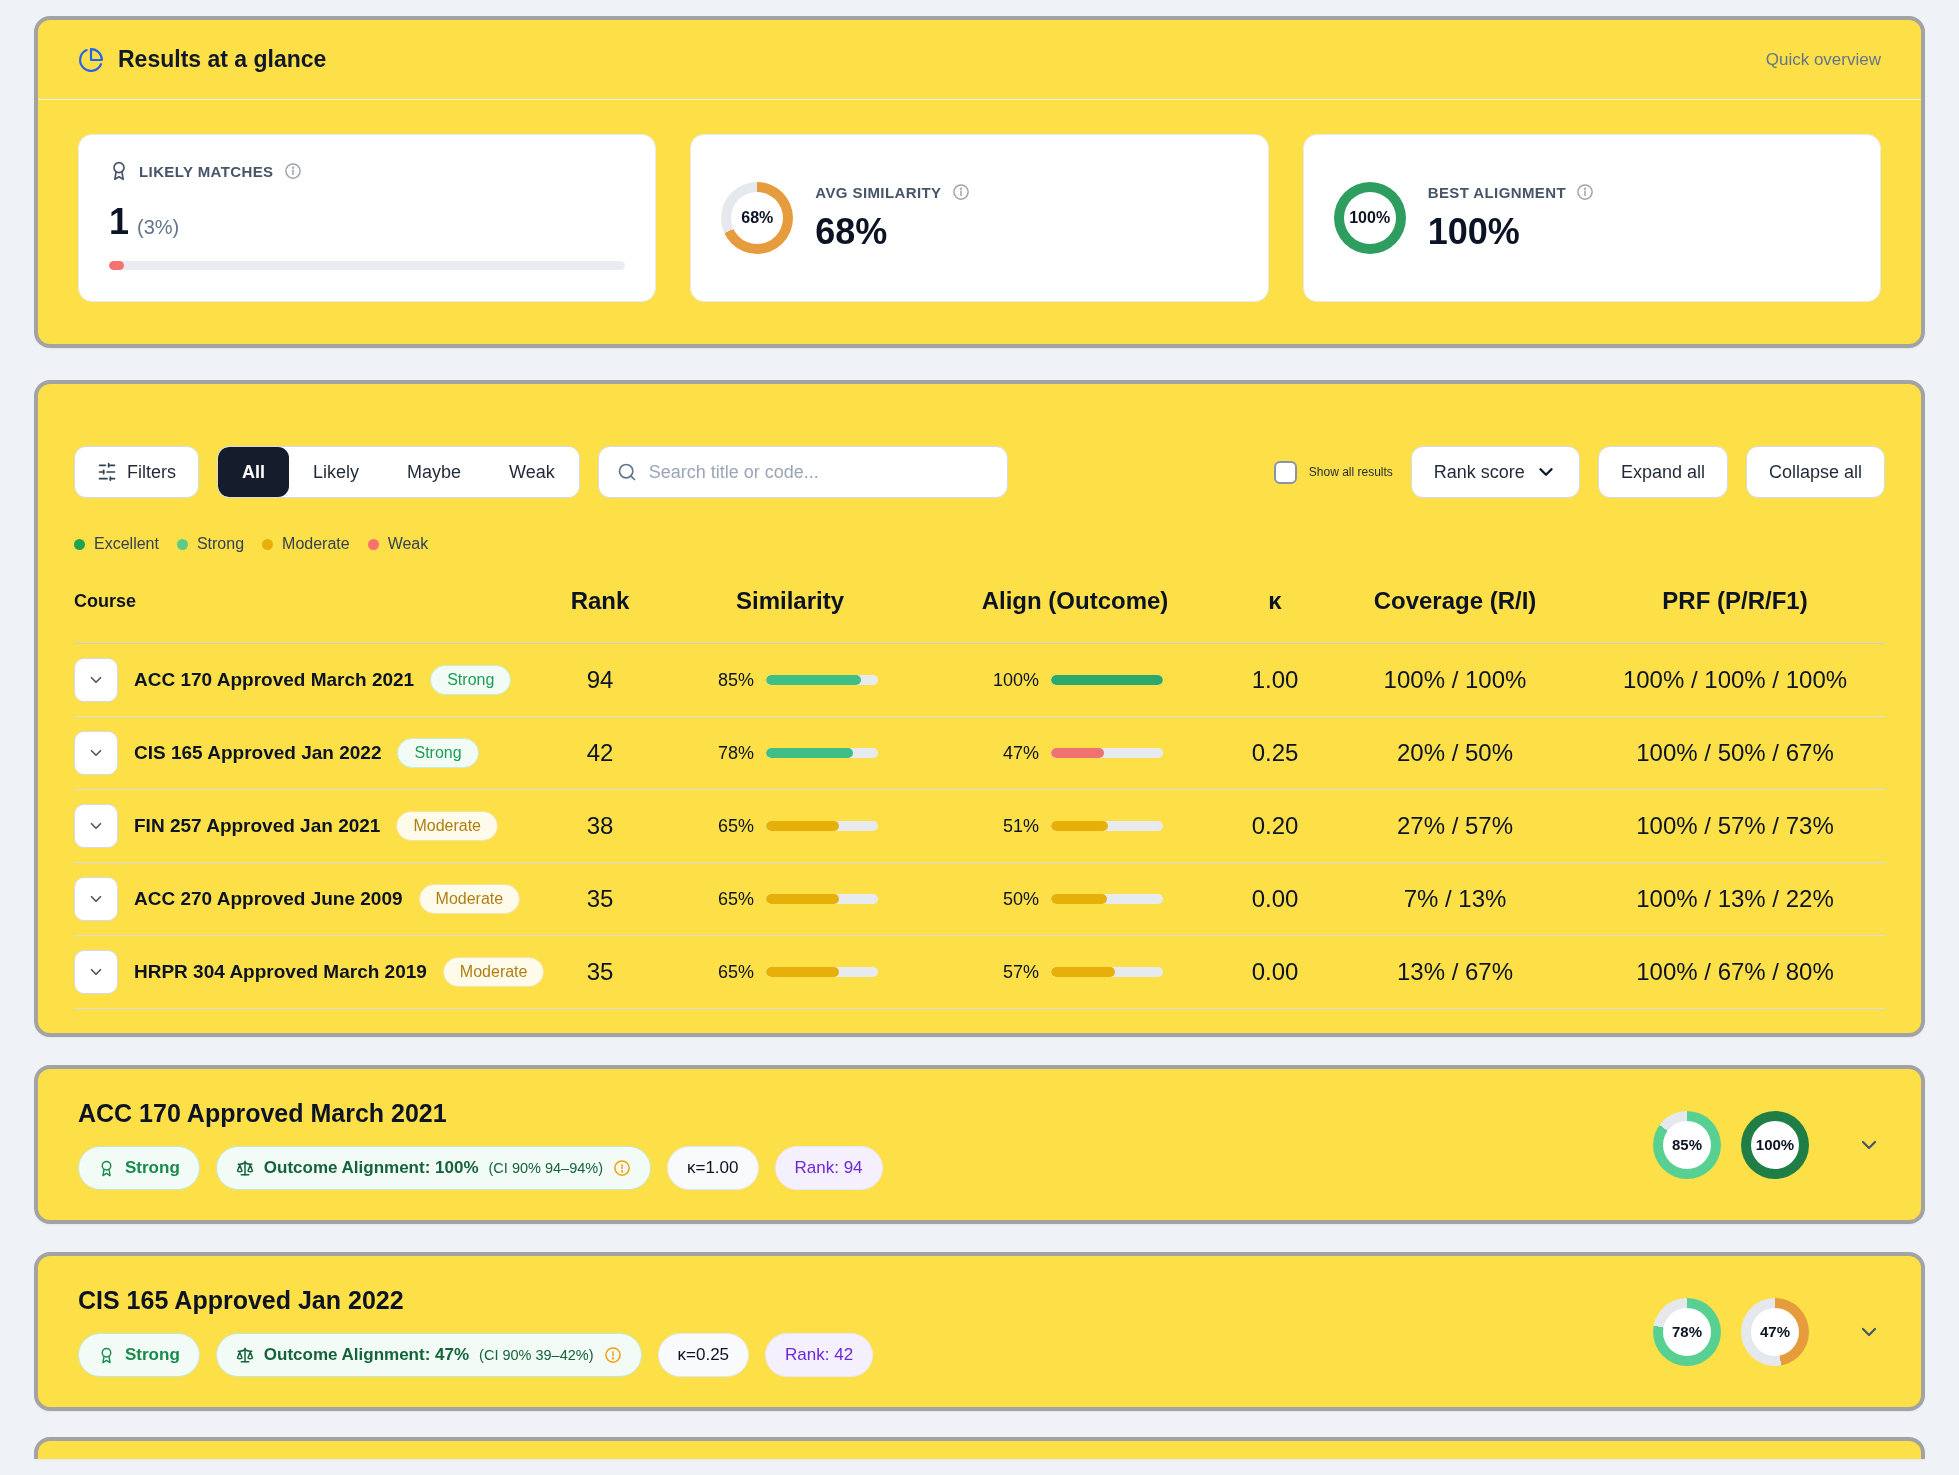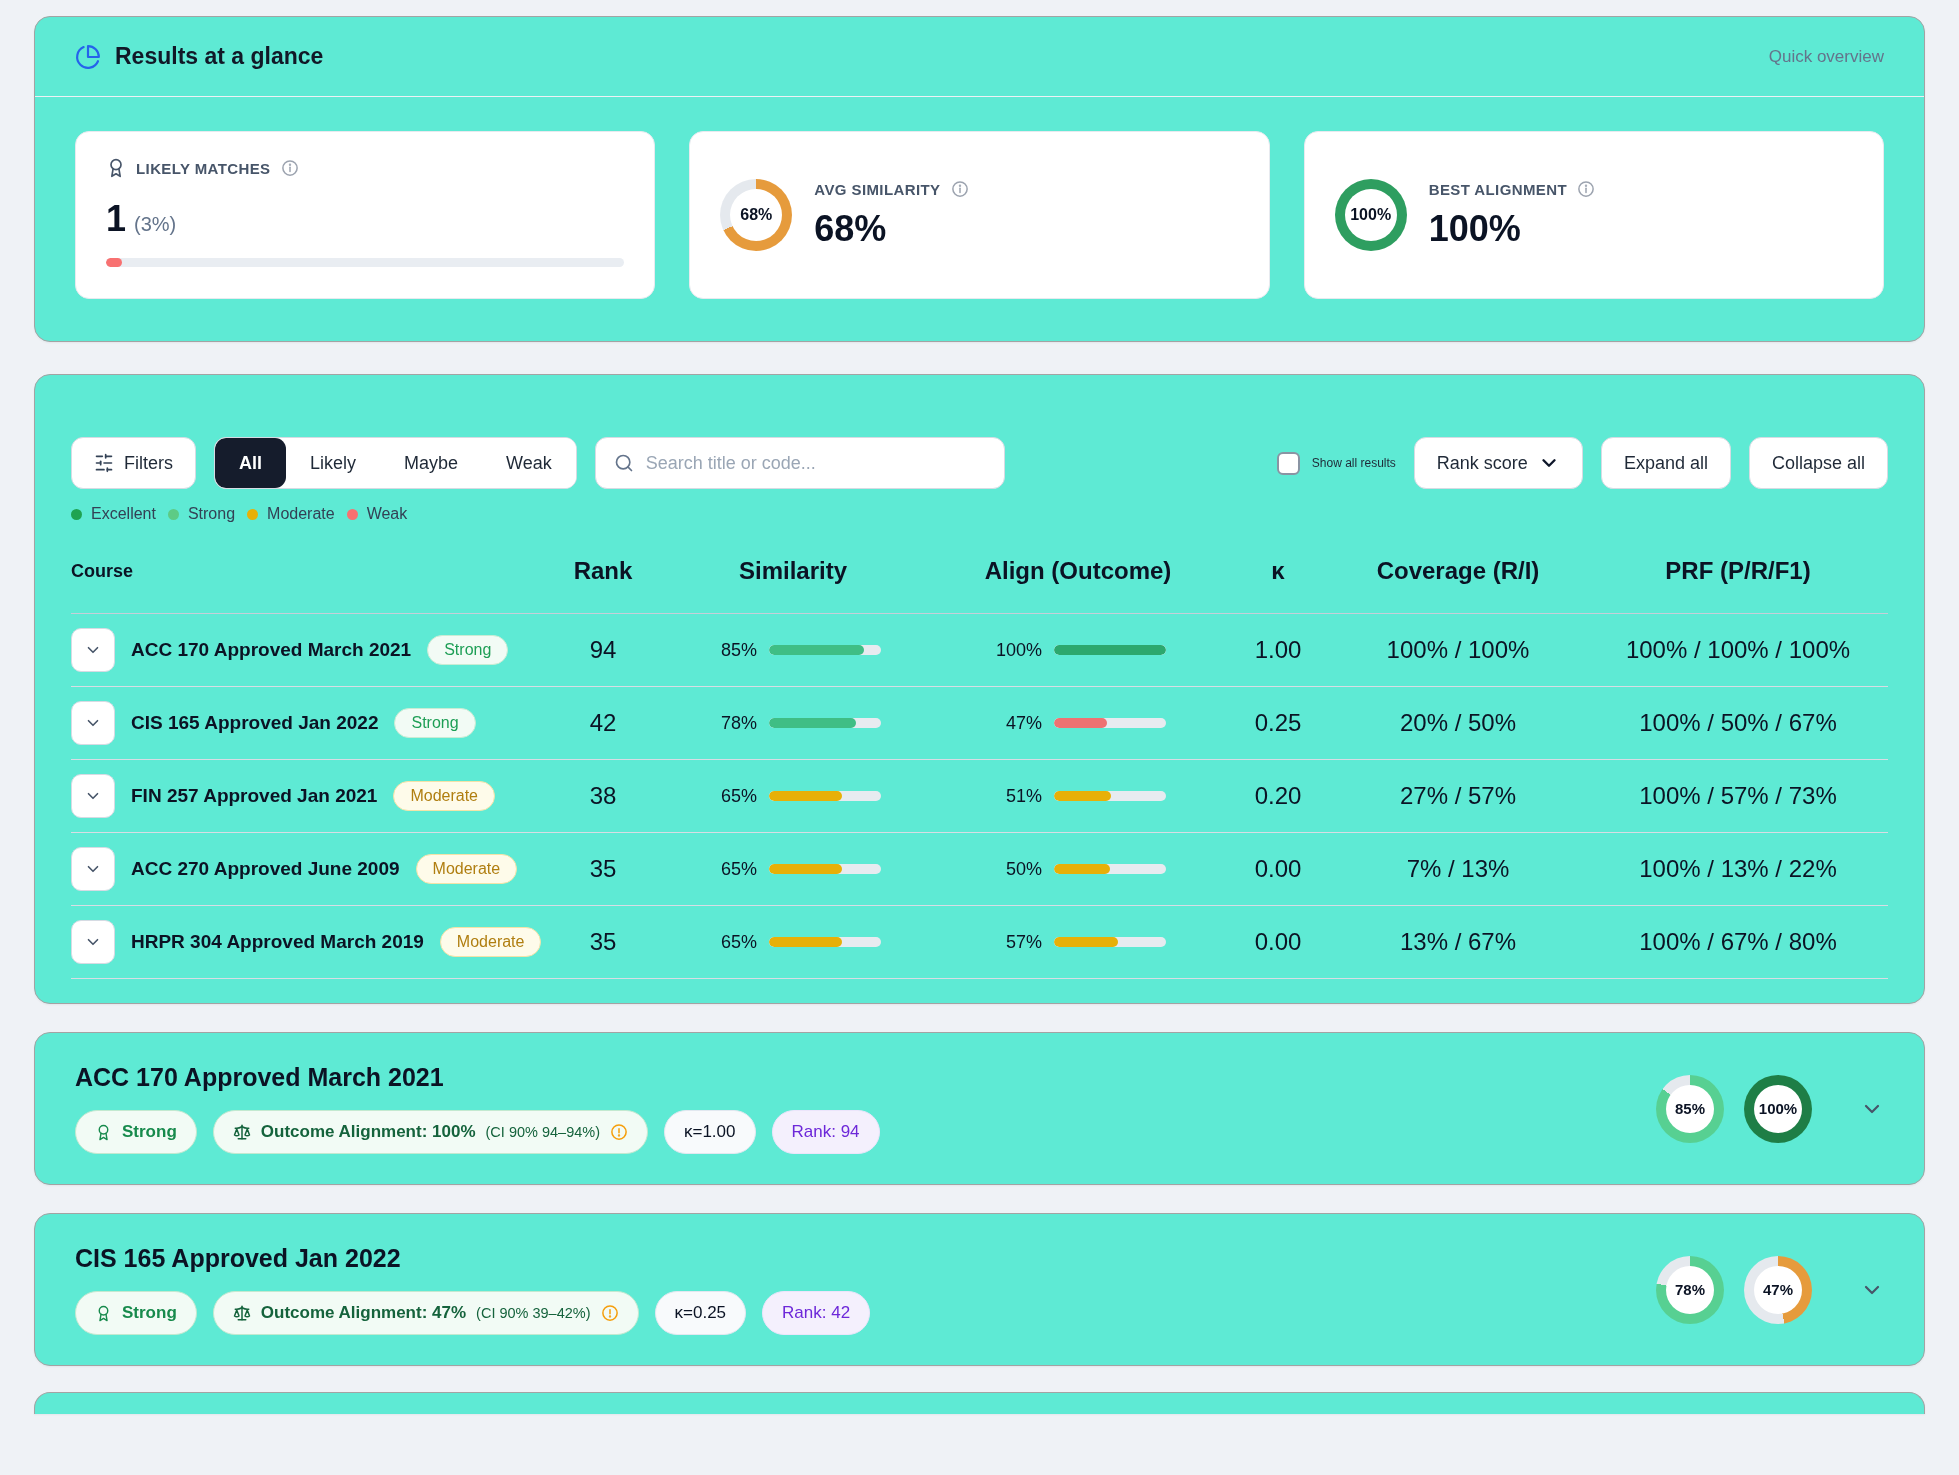--- a/index.html
+++ b/index.html
@@ -1,19 +1,19 @@
 <!DOCTYPE html>
 <html><head>
 <meta charset="utf-8">
 <style>
   *{margin:0;padding:0;box-sizing:border-box}
   html,body{width:1959px;height:1475px}
   body{overflow:hidden;background:#eff2f6;font-family:"Liberation Sans","DejaVu Sans",sans-serif;color:#0f172a}
   .page{padding:16px 34px}
-  .card{background:#5eead4;border:1px solid #a3a3a3;border-radius:16px;box-shadow:0 1px 2px rgba(15,23,42,.05)}
+  .card{background:#fde047;border:4px solid #a3a3a3;border-radius:16px;box-shadow:0 1px 2px rgba(15,23,42,.05)}
 
   
   .card-head{display:flex;align-items:center;justify-content:space-between;padding:26px 40px;border-bottom:1px solid #eef1f5}
   .head-left{display:flex;align-items:center;gap:14px}
   .head-left h1{font-size:23px;font-weight:700;color:#111827}
   .muted{color:#64748b;font-size:17px}
   .stats{display:flex;gap:34px;padding:34px 40px 42px}
   .stat{flex:1;border:1px solid #e7eaef;border-radius:14px;padding:26px 30px;background:#fff;min-height:168px}
   .stat-top{display:flex;align-items:center;gap:10px;margin-bottom:20px}
   .stat-label{font-size:15px;font-weight:700;color:#475569;letter-spacing:.4px;white-space:nowrap}
@@ -35,21 +35,21 @@
   .tgroup{display:flex;align-items:center;gap:18px}
   .btn{display:inline-flex;align-items:center;gap:10px;height:52px;padding:0 22px;border:1px solid #d6dbe3;border-radius:12px;background:#fff;font-size:18px;color:#1f2937;cursor:pointer;font-family:inherit;white-space:nowrap}
   .tabs{display:inline-flex;align-items:stretch;border:1px solid #d6dbe3;border-radius:12px;height:52px;background:#fff;overflow:hidden}
   .tab{display:inline-flex;align-items:center;padding:0 24px;font-size:18px;color:#1f2937;background:#fff;border:none;cursor:pointer;font-family:inherit}
   .tab.active{background:#151c2c;color:#fff;border-radius:11px;font-weight:600}
   .search{display:flex;align-items:center;gap:12px;height:52px;width:410px;border:1px solid #d6dbe3;border-radius:12px;padding:0 18px;background:#fff}
   .search input{border:none;outline:none;font-size:18px;color:#334155;width:100%;font-family:inherit;background:transparent}
   .search input::placeholder{color:#9aa6b5}
   .check{display:flex;align-items:center;gap:12px;font-size:12px;color:#1f2937;cursor:pointer;white-space:nowrap}
   .box{width:23px;height:23px;border:2px solid #8a94a3;border-radius:6px;background:#fff;flex:none}
-  .legend{display:flex;gap:12px;margin-top:16px;font-size:16px;color:#334155}
+  .legend{display:flex;gap:18px;margin-top:37px;font-size:16px;color:#334155}
   .legend .item{display:flex;align-items:center;gap:9px}
   .dot{width:11px;height:11px;border-radius:50%;flex:none}
 
   .table{margin-top:22px}
   .thead,.trow{display:grid;grid-template-columns:minmax(440px,1fr) 110px 270px 300px 100px 260px 300px;align-items:center}
   .thead{font-weight:700;font-size:18px;color:#0b1324;padding:12px 0 28px;border-bottom:1px solid #c7ced8}
   .trow{height:73px;border-bottom:1px solid #d8dde4}
   .c-center{text-align:center;font-size:24px;color:#0b1324}
   .c-course{display:flex;align-items:center;gap:16px;min-width:0}
   .expand{width:44px;height:44px;flex:none;display:grid;place-items:center;border:1px solid #d6dbe3;border-radius:10px;background:#fff;cursor:pointer;color:#475569}

